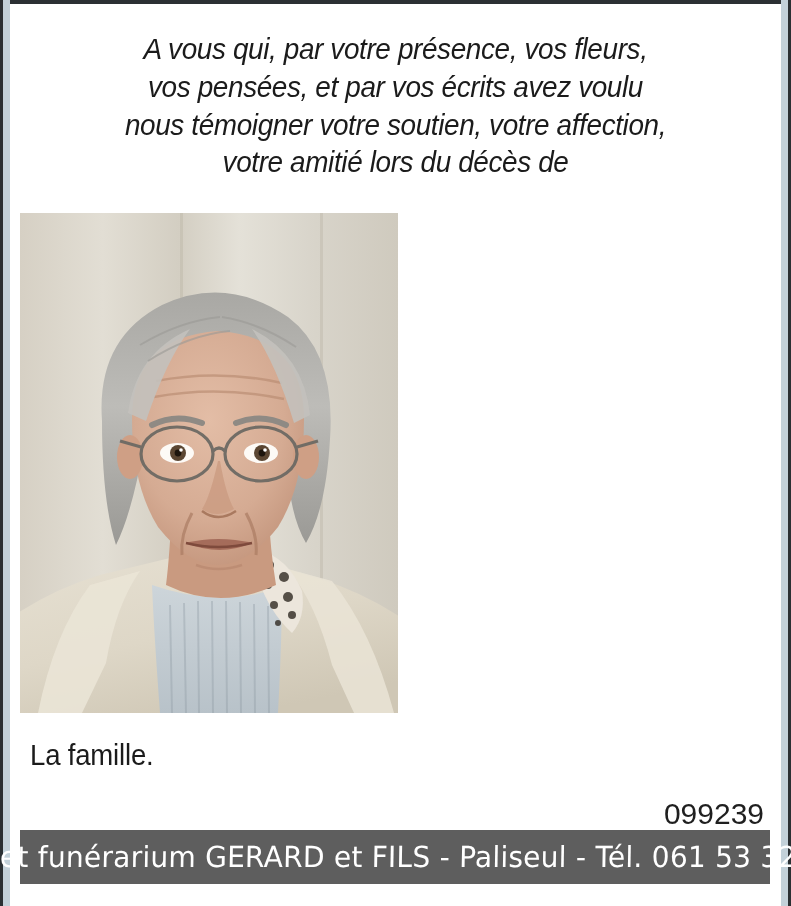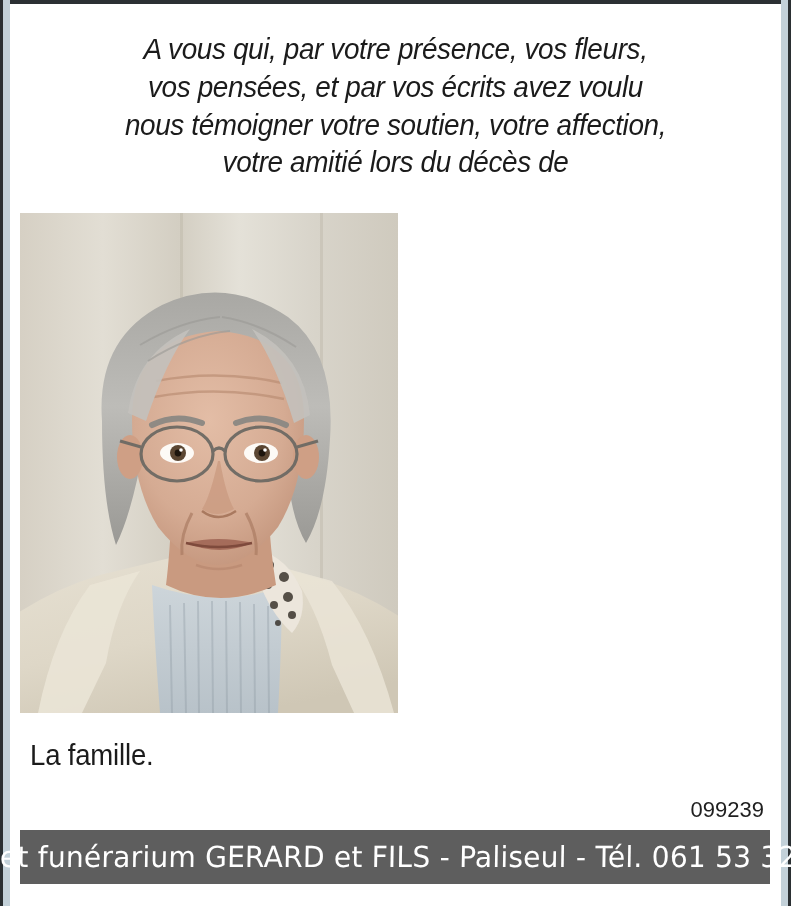--- a/index.html
+++ b/index.html
@@ -153,21 +153,21 @@
     color: #1b1b1b;
     transform: scaleX(0.95);
     transform-origin: 0 0;
   }
 
   
   .refnum {
     position: absolute;
     right: 17px;
     top: 793px;
-    font-size: 22px;
+    font-size: 30px;
     font-weight: 400;
     letter-spacing: 0px;
     color: #1f1f1f;
   }
 
   
   .fh-bar {
     position: absolute;
     left: 10px;
     right: 11px;

